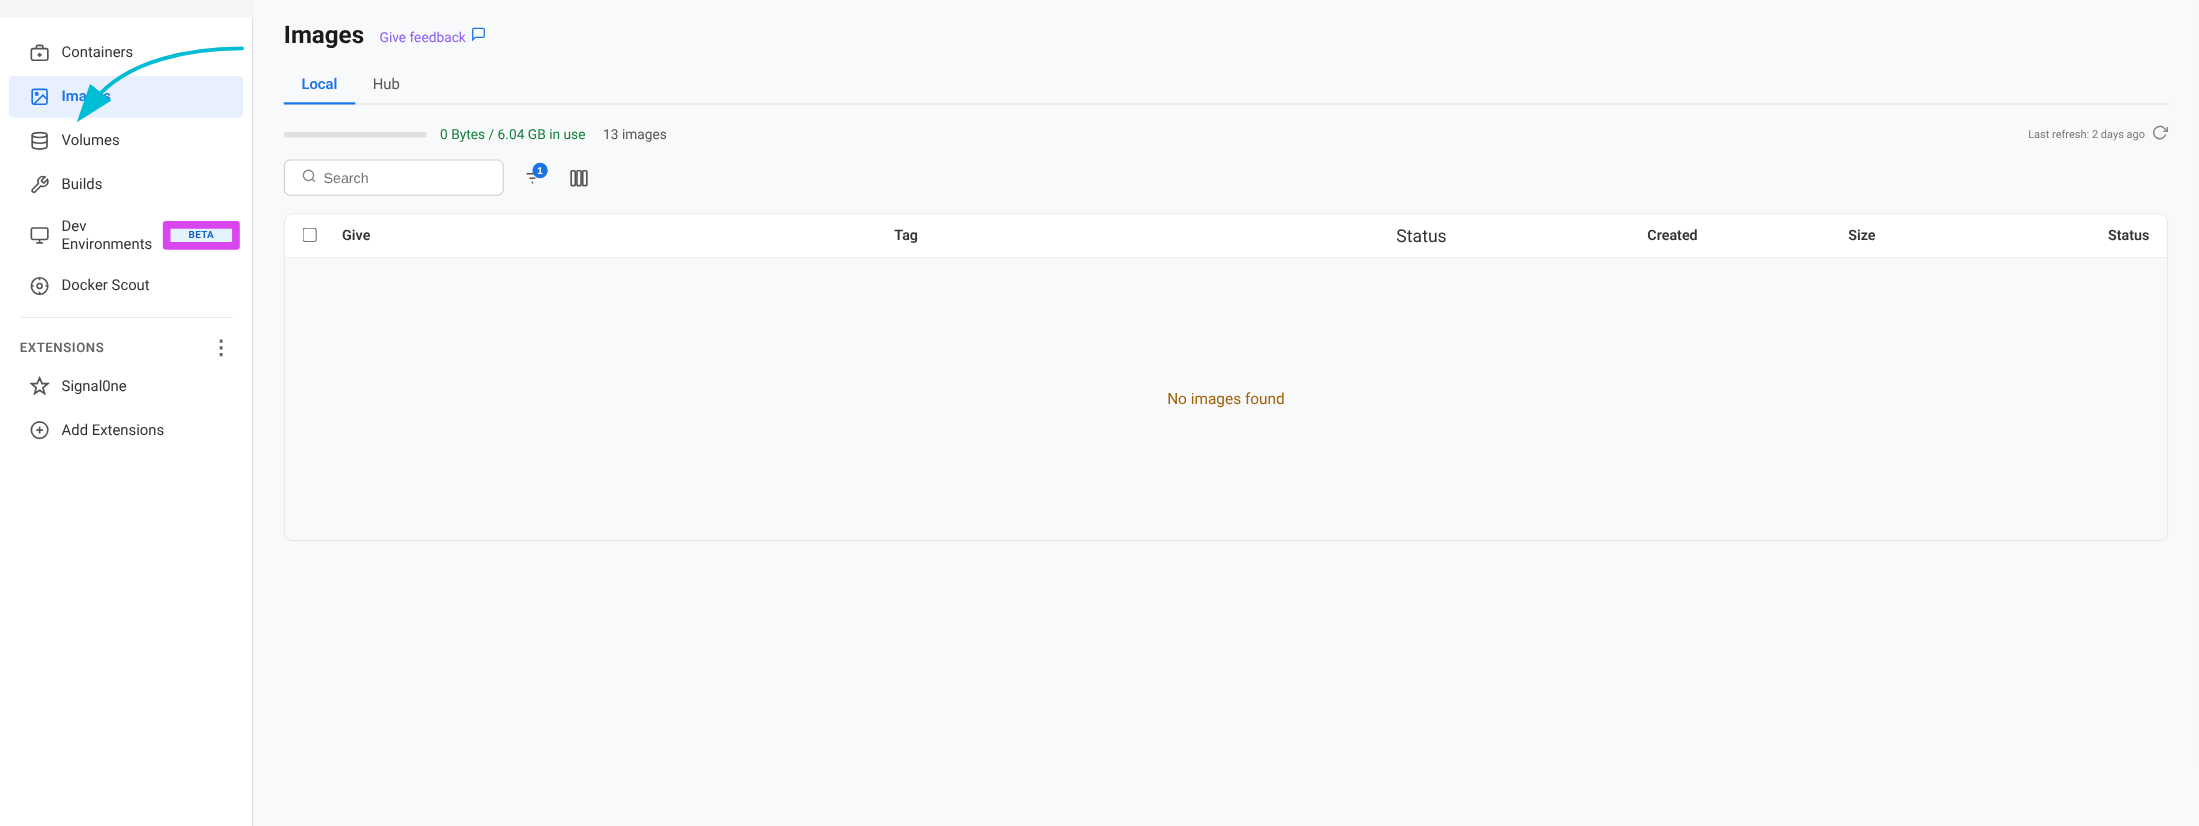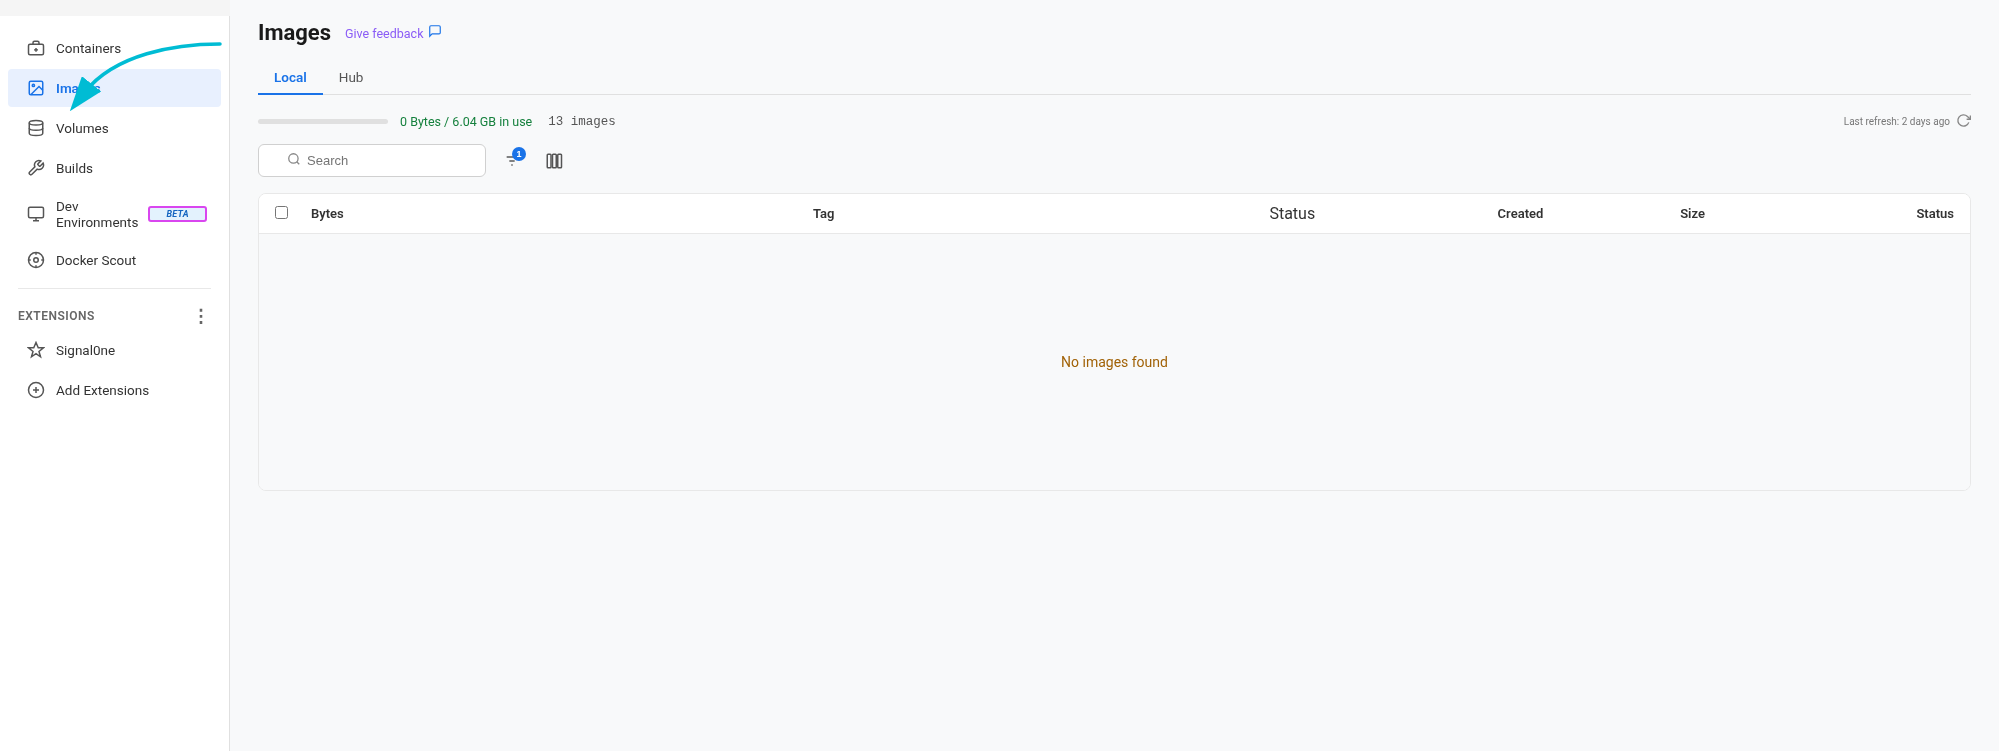--- a/index.html
+++ b/index.html
@@ -69,25 +69,24 @@
       color: #666;
       text-transform: uppercase;
       letter-spacing: 0.5px;
     }
 
     .beta-badge {
       font-size: 9px;
       font-weight: 700;
       background: #e3f2fd;
       color: #1565c0;
-      border: 2px solid #d946ef;
+      border: 7px solid #d946ef;
       border-radius: 3px;
       padding: 1px 16px;
       letter-spacing: 0.3px;
-      font-style: italic;
     }
 
     
     .main {
       flex: 1;
       background: #f8f9fa;
       display: flex;
       flex-direction: column;
       overflow: hidden;
     }
@@ -166,21 +165,20 @@
       width: 0%;
     }
     .storage-text {
       font-size: 12.5px;
       color: #15803d;
     }
     .images-count {
       font-size: 12.5px;
       color: #555;
       margin-left: 4px;
-      font-family: Liberation Mono, monospace;
     }
     .refresh-row {
       display: flex;
       align-items: center;
       gap: 6px;
       font-size: 10px;
       color: #777;
       margin-left: auto;
     }
 
@@ -192,22 +190,22 @@
       margin-bottom: 16px;
     }
 
     .search-box {
       display: flex;
       align-items: center;
       gap: 6px;
       background: #fff;
       border: 1px solid #d0d0d0;
       border-radius: 6px;
-      padding: 6px 28px;
-      width: 228px;
+      padding: 6px 15px;
+      width: 200px;
     }
     .search-box input {
       border: none;
       outline: none;
       font-size: 13px;
       color: #333;
       background: transparent;
       width: 100%;
     }
     .search-icon-svg {
@@ -521,21 +519,21 @@
           <rect x="17" y="3" width="5" height="18" rx="1"></rect>
         </svg>
       </button>
     </div>
 
     <div class="table-container">
       <div class="table-header">
         <div class="col-check">
           <input type="checkbox" style="">
         </div>
-        <div class="col-name">Bytes</div>
+        <div class="col-name">Give</div>
         <div class="col-tag">Tag</div>
         <div class="col-status">Status</div>
         <div class="col-created">Created</div>
         <div class="col-size">Size</div>
         <div class="col-actions">Status</div>
       </div>
 
       <div class="empty-state">
         <span>No images found</span>
       </div>

